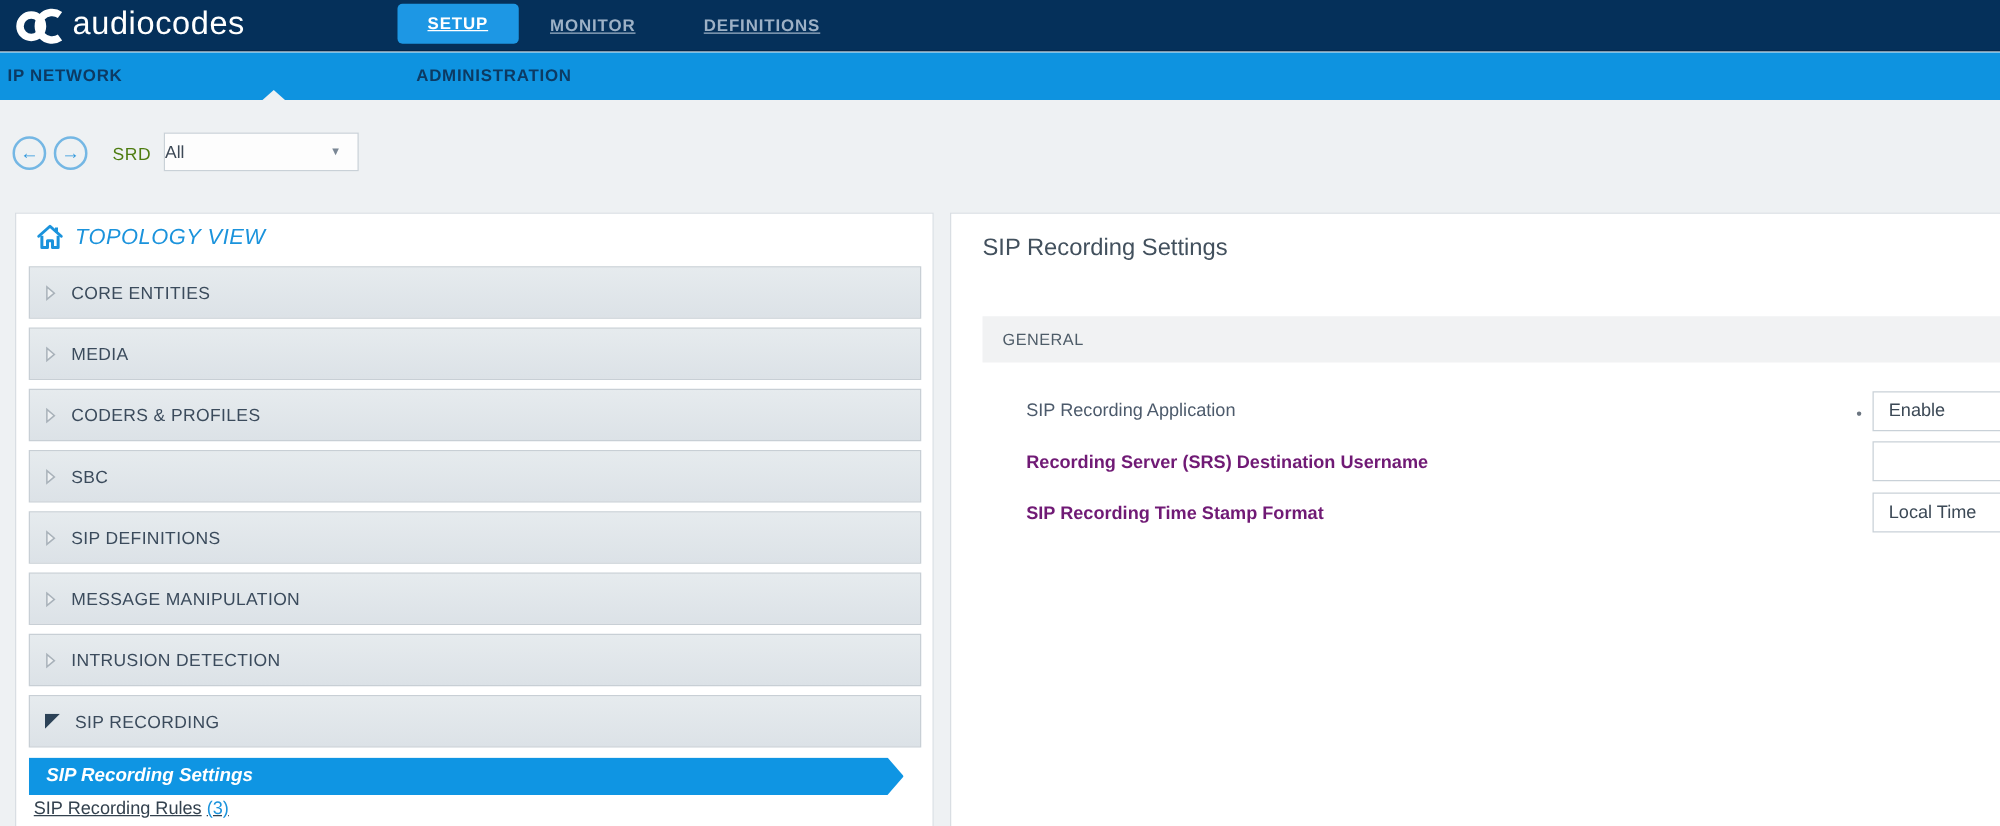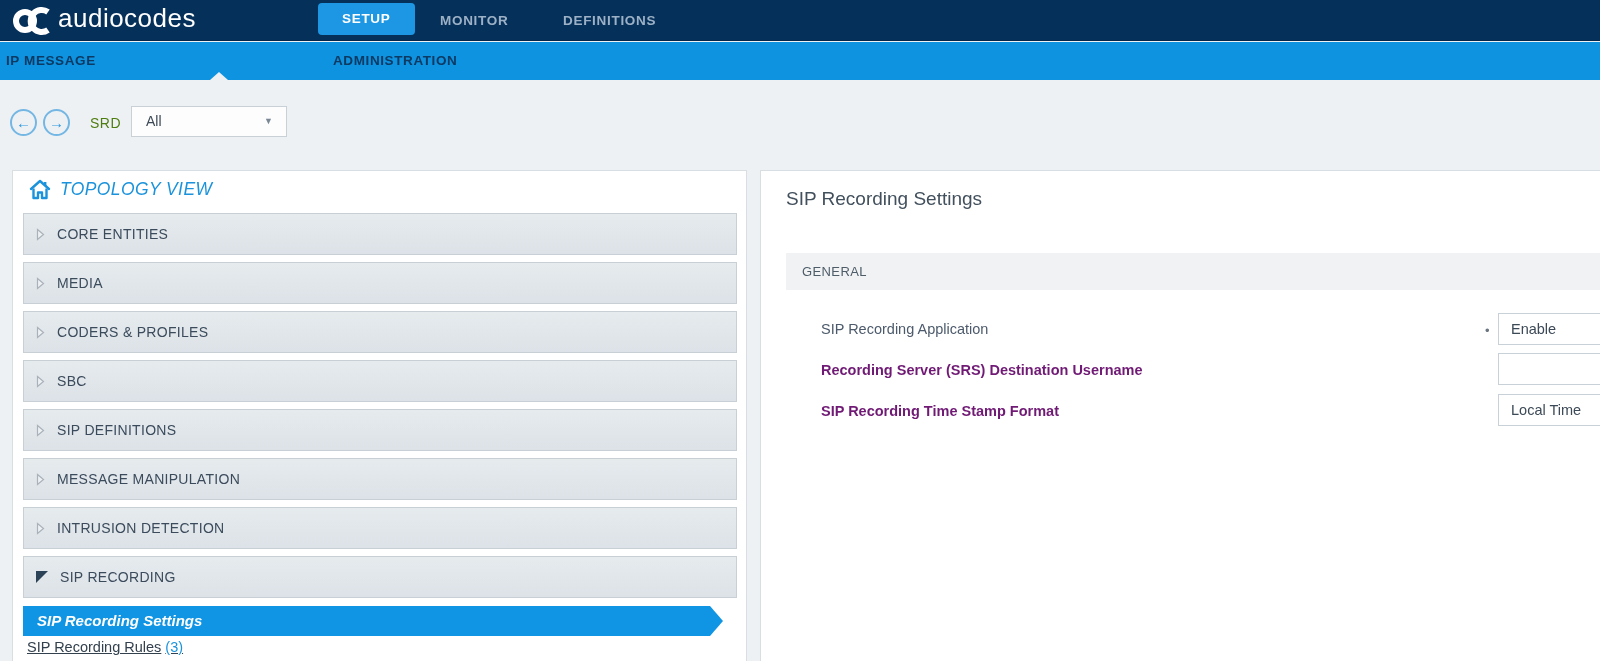--- a/index.html
+++ b/index.html
@@ -6,21 +6,21 @@
   html,body { width:1600px; height:661px; overflow:hidden;
     font-family:"Liberation Sans", sans-serif; background:#eef1f3; }
 
   
   .topnav { position:absolute; left:0; top:0; width:1600px; height:41px;
     background:#05305a; border-bottom:1px solid #03264a; }
   .logo { position:absolute; left:12px; top:5px; display:flex; align-items:center; }
   .logo-text { color:#fff; font-size:26px; letter-spacing:.5px; margin-left:4px;
     font-weight:400; position:relative; top:-2px; }
   .topnav-item { position:absolute; top:0; height:41px; line-height:41px;
-    color:#9db1c6; font-size:13.5px; font-weight:700; letter-spacing:.7px; cursor:pointer; }
+    color:#9db1c6; font-size:13.5px; font-weight:700; letter-spacing:.7px; cursor:pointer;text-decoration:underline; }
   .topnav-item.active { top:3px; height:32px; line-height:32px; background:#1d97e4;
     color:#fff; border-radius:4px; padding:0 24px; }
   #nav-setup { left:318px; }
   #nav-monitor { left:440px; }
   #nav-troubleshoot { left:563px; }
 
   
   .subnav { position:absolute; left:0; top:42px; width:1600px; height:38px;
     background:#0e93e0; }
   .subnav-item { position:absolute; top:0; height:38px; line-height:38px;
@@ -35,21 +35,21 @@
 
   
   .nav-circle { position:absolute; top:109px; width:27px; height:27px; border-radius:50%;
     border:2px solid #74b7e4; color:#2f97dd; text-align:center; line-height:23px;
     font-size:15px; font-weight:700; cursor:pointer; background:transparent; }
   #btn-back { left:10px; }
   #btn-forward { left:43px; }
   .srd-label { position:absolute; left:90px; top:115px; font-size:14px; color:#4d7c0f;
     letter-spacing:.5px; }
   .srd-select { position:absolute; left:131px; top:106px; width:156px; height:31px;
-    background:#fdfdfd; border:1px solid #c9d1d7; line-height:29px; padding-left:14px;
+    background:#fdfdfd; border:1px solid #c9d1d7; line-height:29px; 
     font-size:14px; color:#3d4956; cursor:pointer; }
   .srd-caret { position:absolute; right:13px; top:0; font-size:9px; color:#7a8795;
     line-height:29px; }
 
   
   .left-panel { position:absolute; left:12px; top:170px; width:735px; height:520px;
     background:#fff; border:1px solid #d9dee3; }
   .right-panel { position:absolute; left:760px; top:170px; width:900px; height:520px;
     background:#fff; border:1px solid #d9dee3; }
 
@@ -100,21 +100,21 @@
       <path d="M 36 7 A 11 11 0 1 0 36 25" fill="none" stroke="#ffffff" stroke-width="6"></path>
     </svg>
     <span class="logo-text">audiocodes</span>
   </div>
   <div id="nav-setup" class="topnav-item active">SETUP</div>
   <div id="nav-monitor" class="topnav-item">MONITOR</div>
   <div id="nav-troubleshoot" class="topnav-item">DEFINITIONS</div>
 </div>
 
 <div class="subnav">
-  <div id="sub-ipnetwork" class="subnav-item">IP MESSAGE</div>
+  <div id="sub-ipnetwork" class="subnav-item">IP NETWORK</div>
   <div id="sub-admin" class="subnav-item">ADMINISTRATION</div>
   <div class="active-tab-pointer"></div>
 </div>
 
 <div id="btn-back" class="nav-circle">
   <span>←</span>
 </div>
 <div id="btn-forward" class="nav-circle">
   <span>→</span>
 </div>

